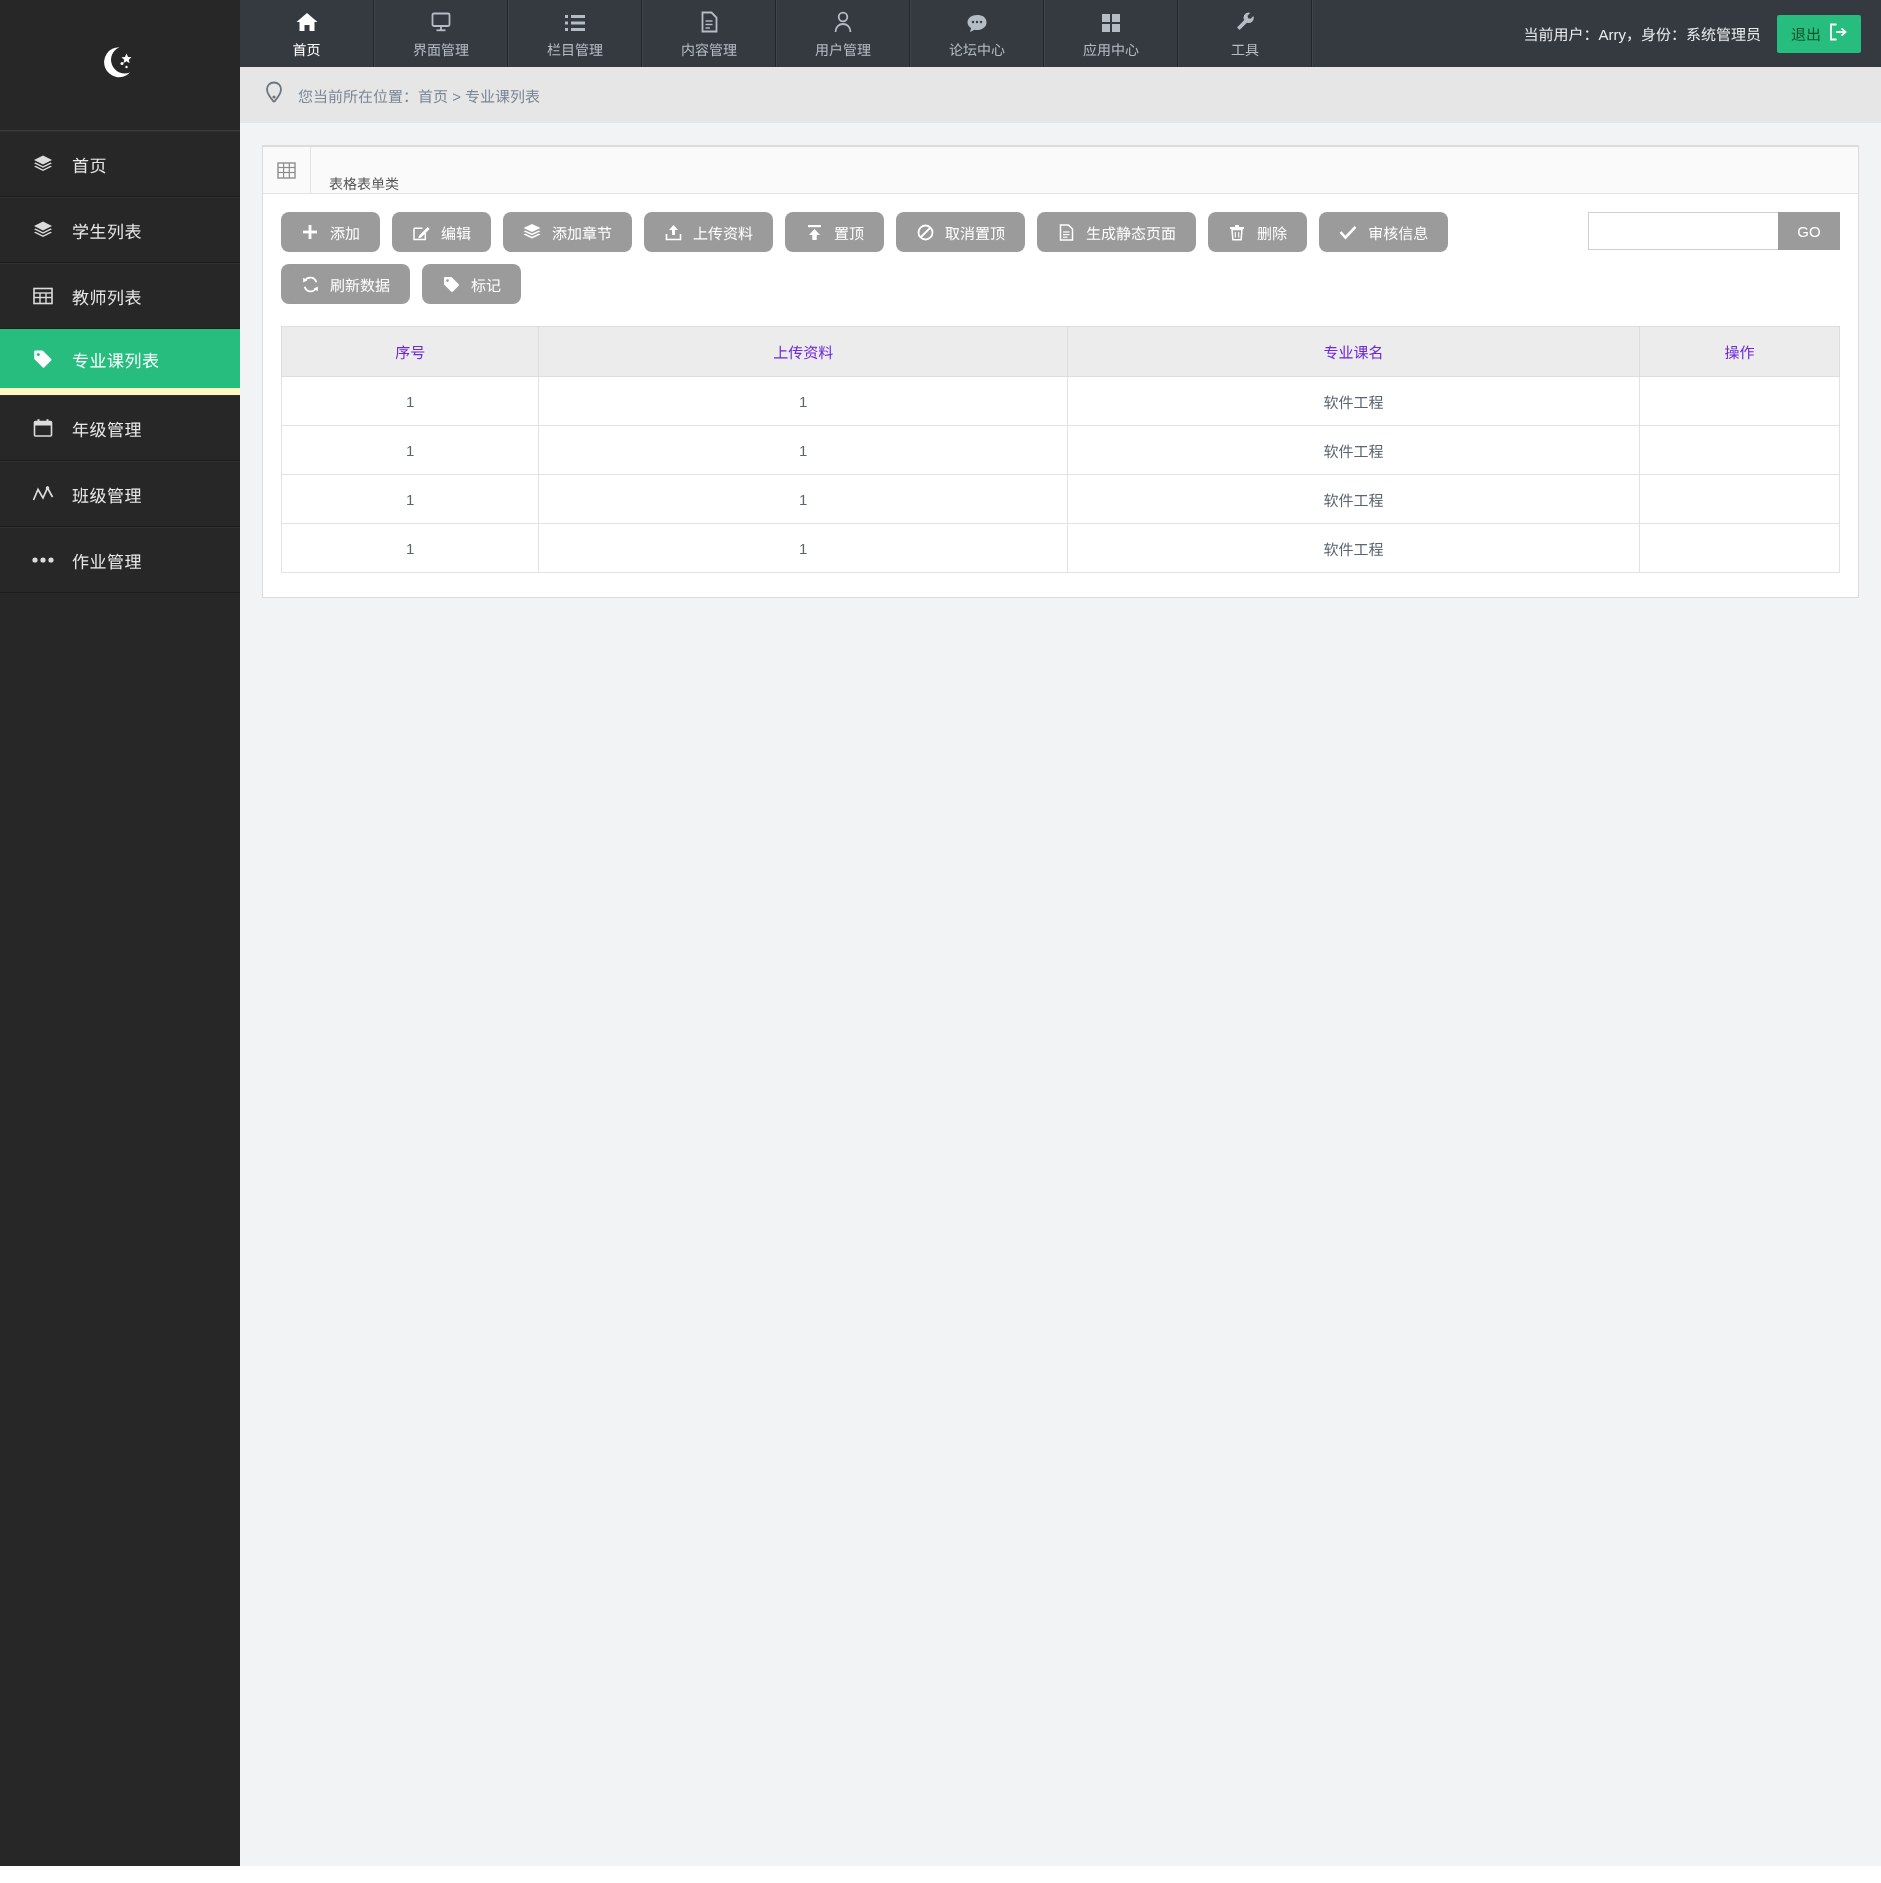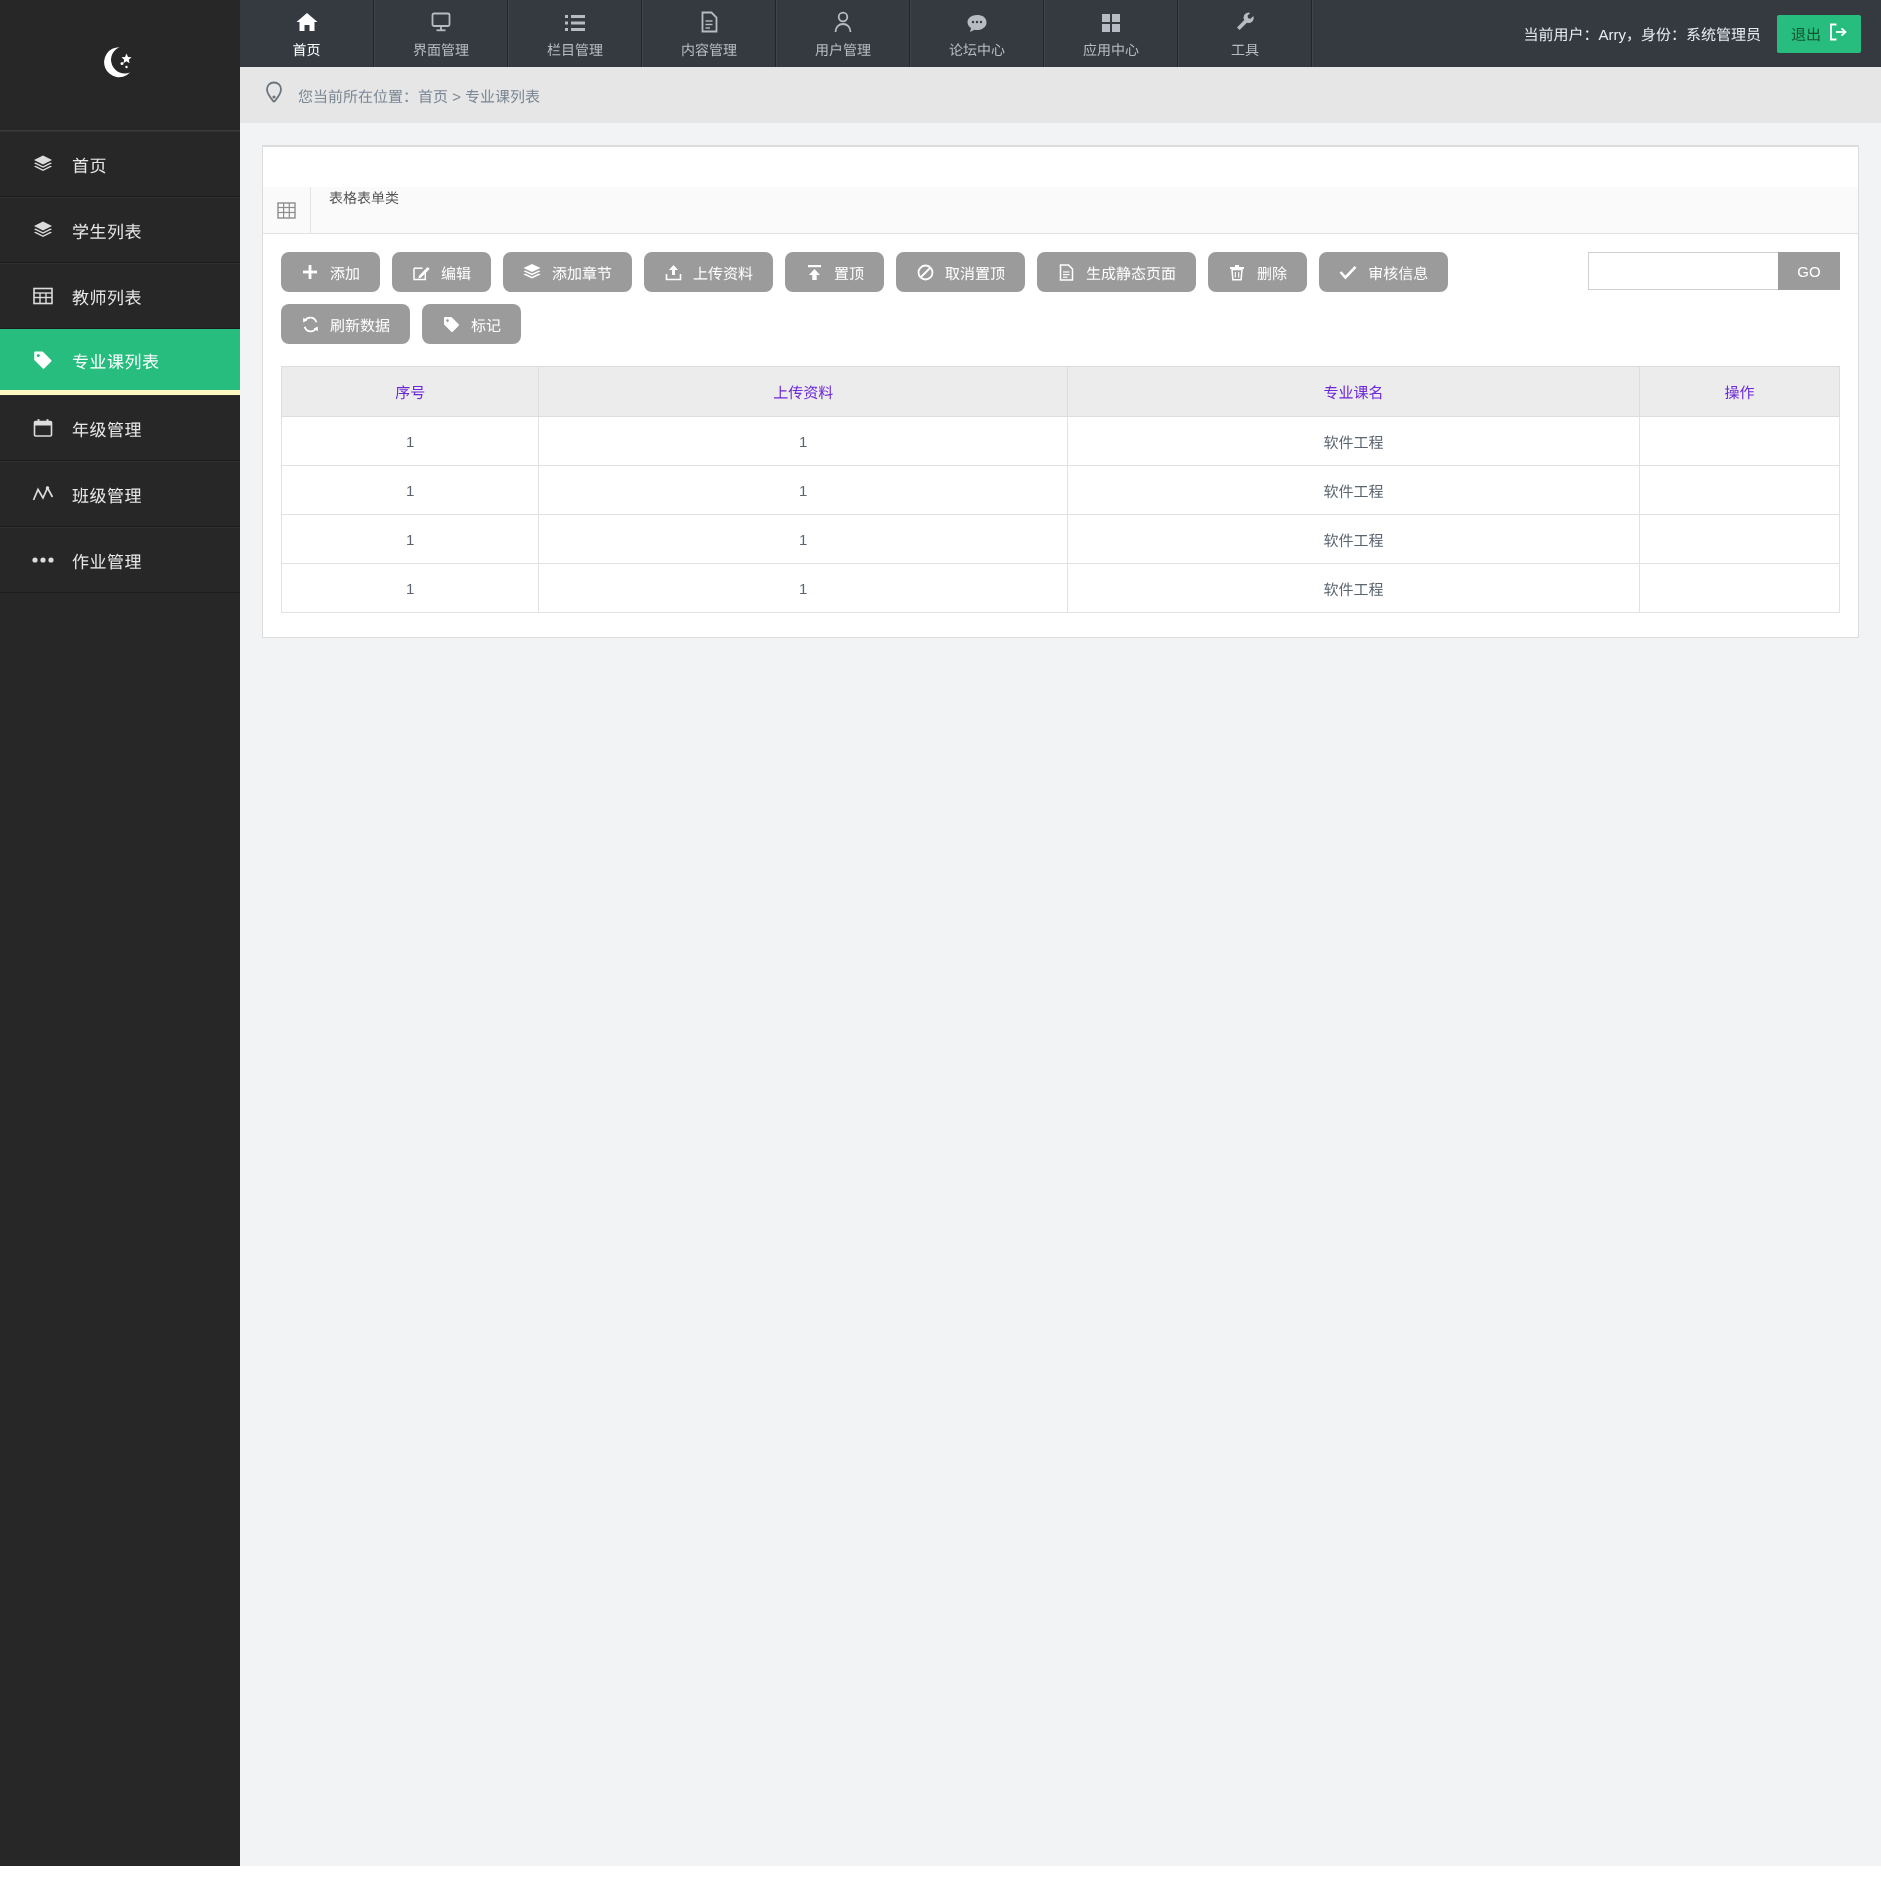--- a/index.html
+++ b/index.html
@@ -48,21 +48,21 @@
     font-size: 17px;
     letter-spacing: .5px;
     border-bottom: 1px solid #1c1c1c;
     border-top: 1px solid #303030;
     cursor: pointer;
     user-select: none;
   }
   .nav-item.active {
     background: #26bd7f;
     color: #ffffff;
-    border-bottom: 5px solid #fef9c3;
+    border-bottom: 7px solid #fef9c3;
     border-top: 1px solid #26bd7f;
   }
   .nav-icon {
     width: 26px;
     height: 22px;
     margin-right: 16px;
     display: inline-flex;
     align-items: center;
     justify-content: center;
     flex: 0 0 26px;
@@ -158,23 +158,22 @@
   }
   .panel {
     background: #ffffff;
     border: 1px solid #dcdcdc;
     border-top: 2px solid #dcdcdc;
   }
   .panel-head {
     height: 47px;
     border-bottom: 1px solid #e3e3e3;
     display: flex;
-    align-items: flex-start;
+    align-items: flex-end;
     background: #fafafa;
-    margin-top: 40px;
   }
   .panel-head-icon {
     width: 48px;
     display: flex;
     align-items: center;
     justify-content: center;
     border-right: 1px solid #e3e3e3;
     height: 100%;
   }
   .panel-title {

